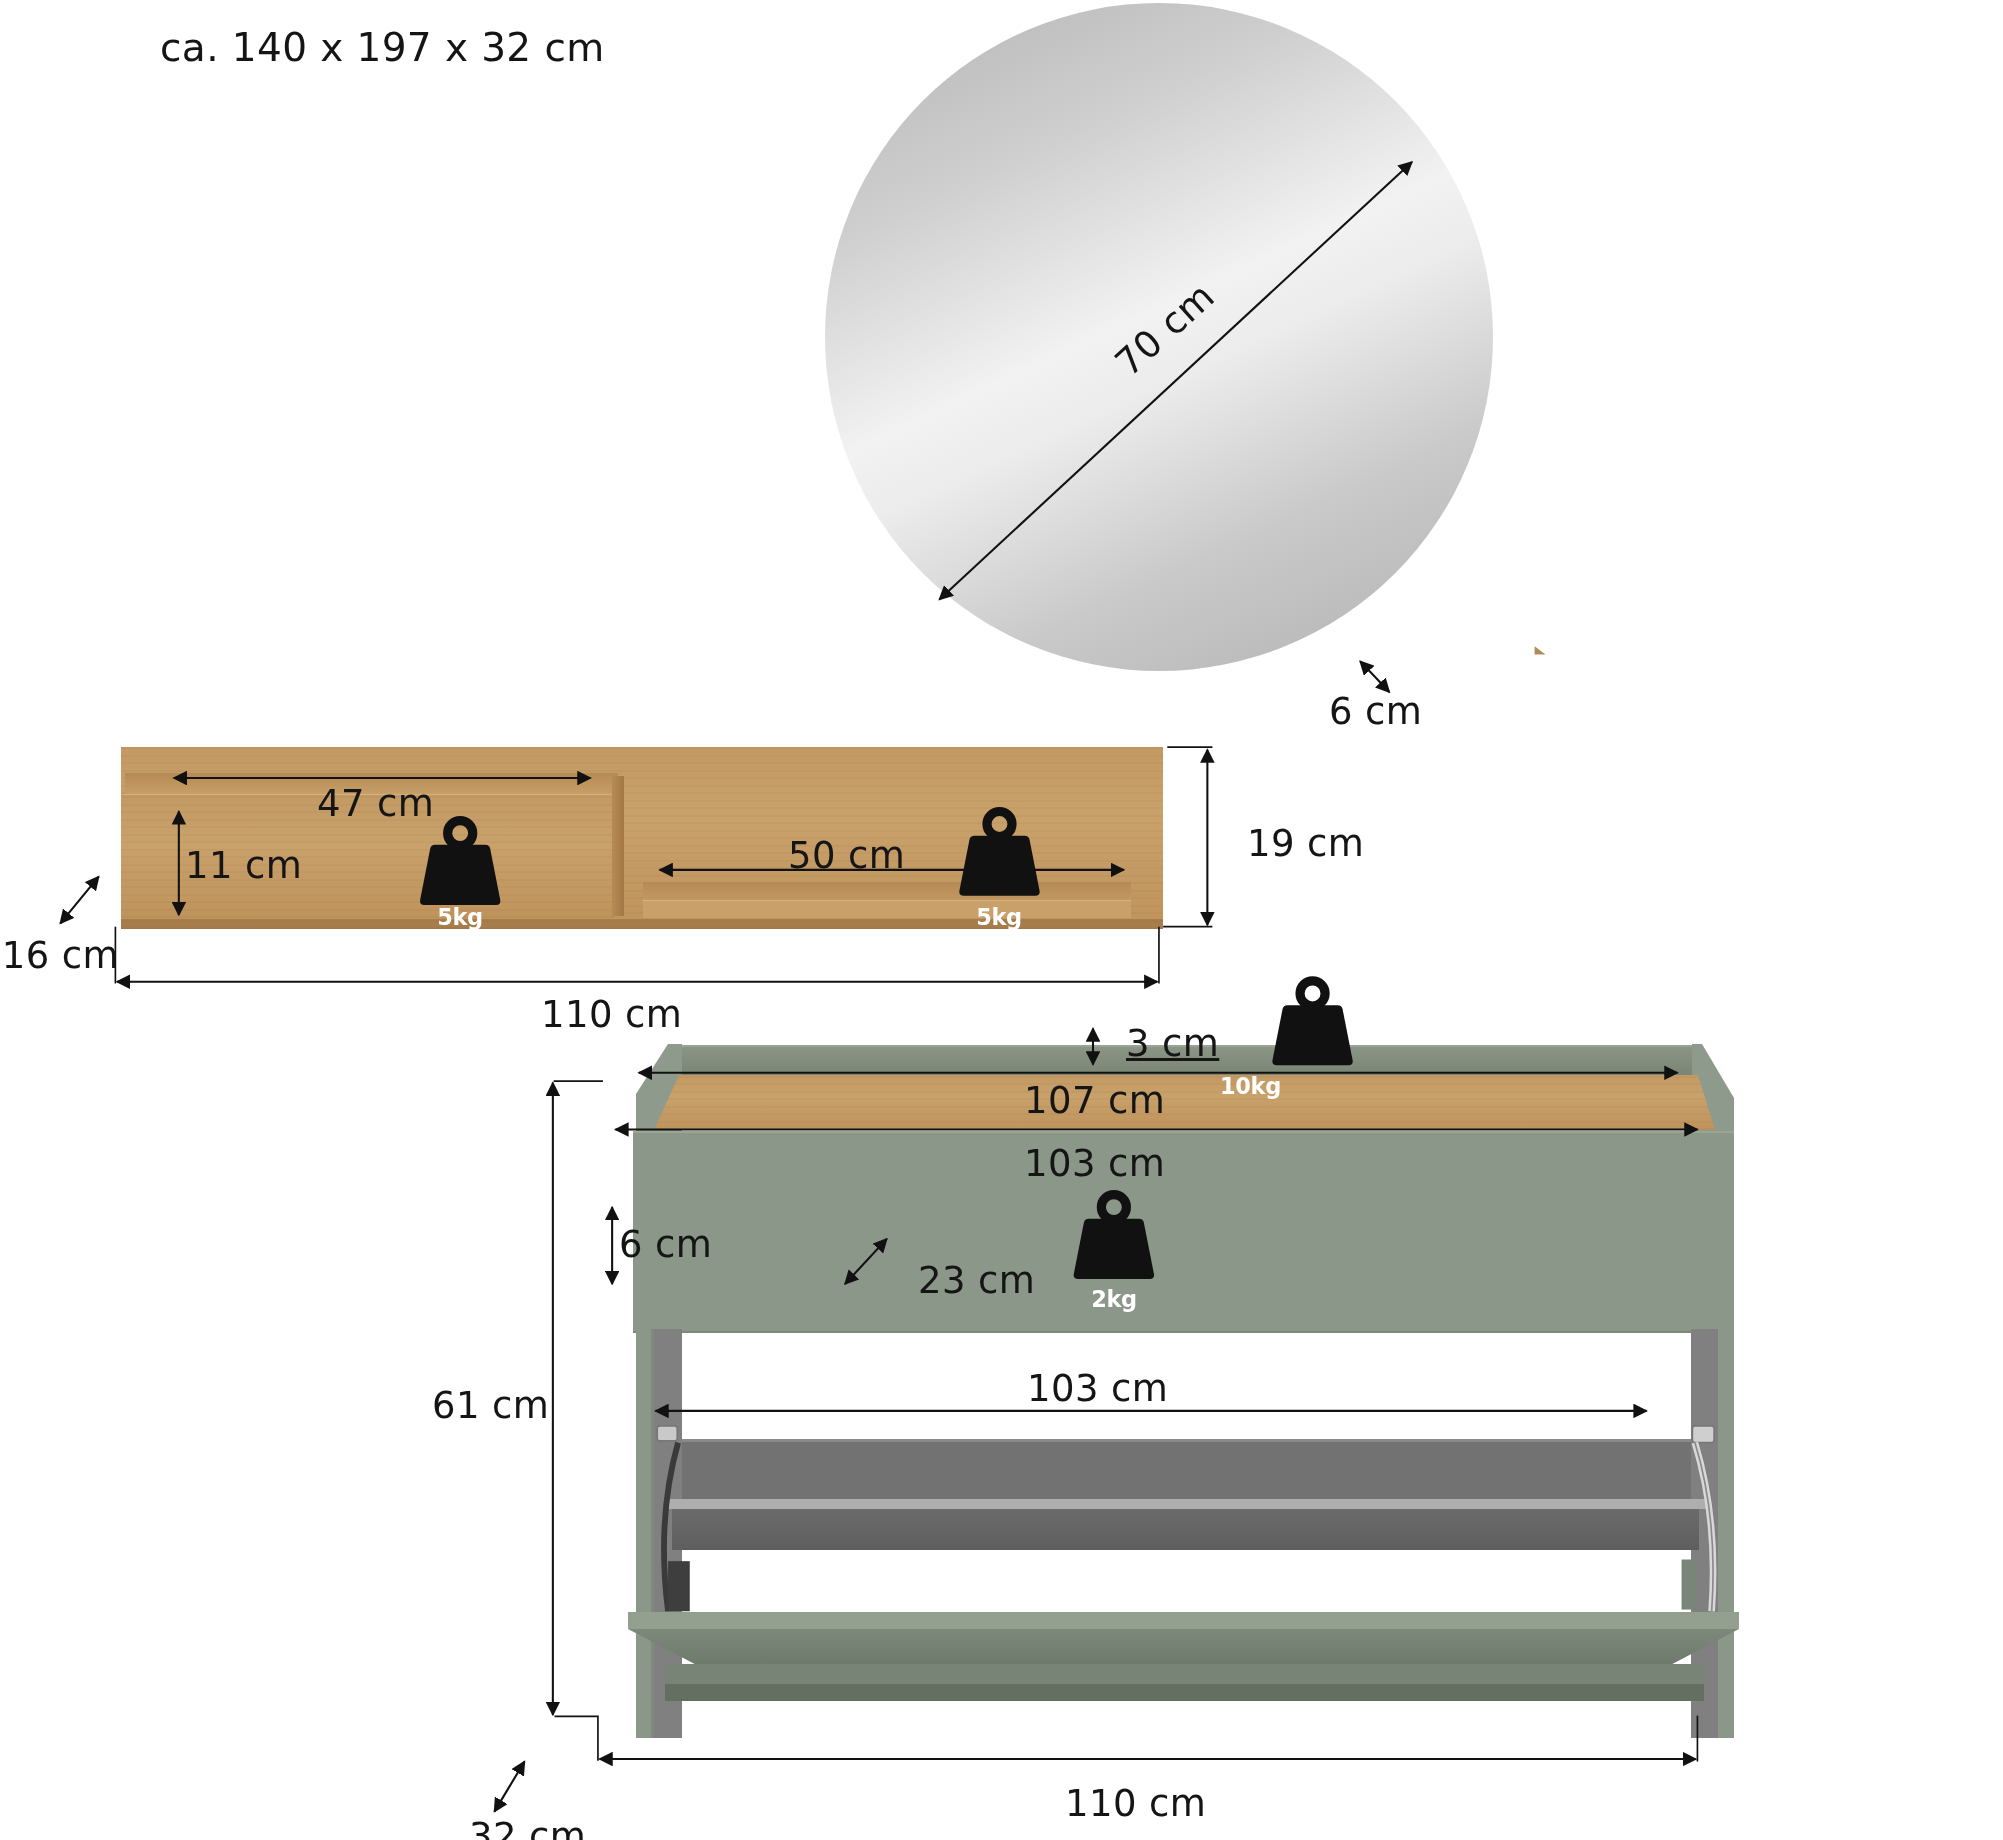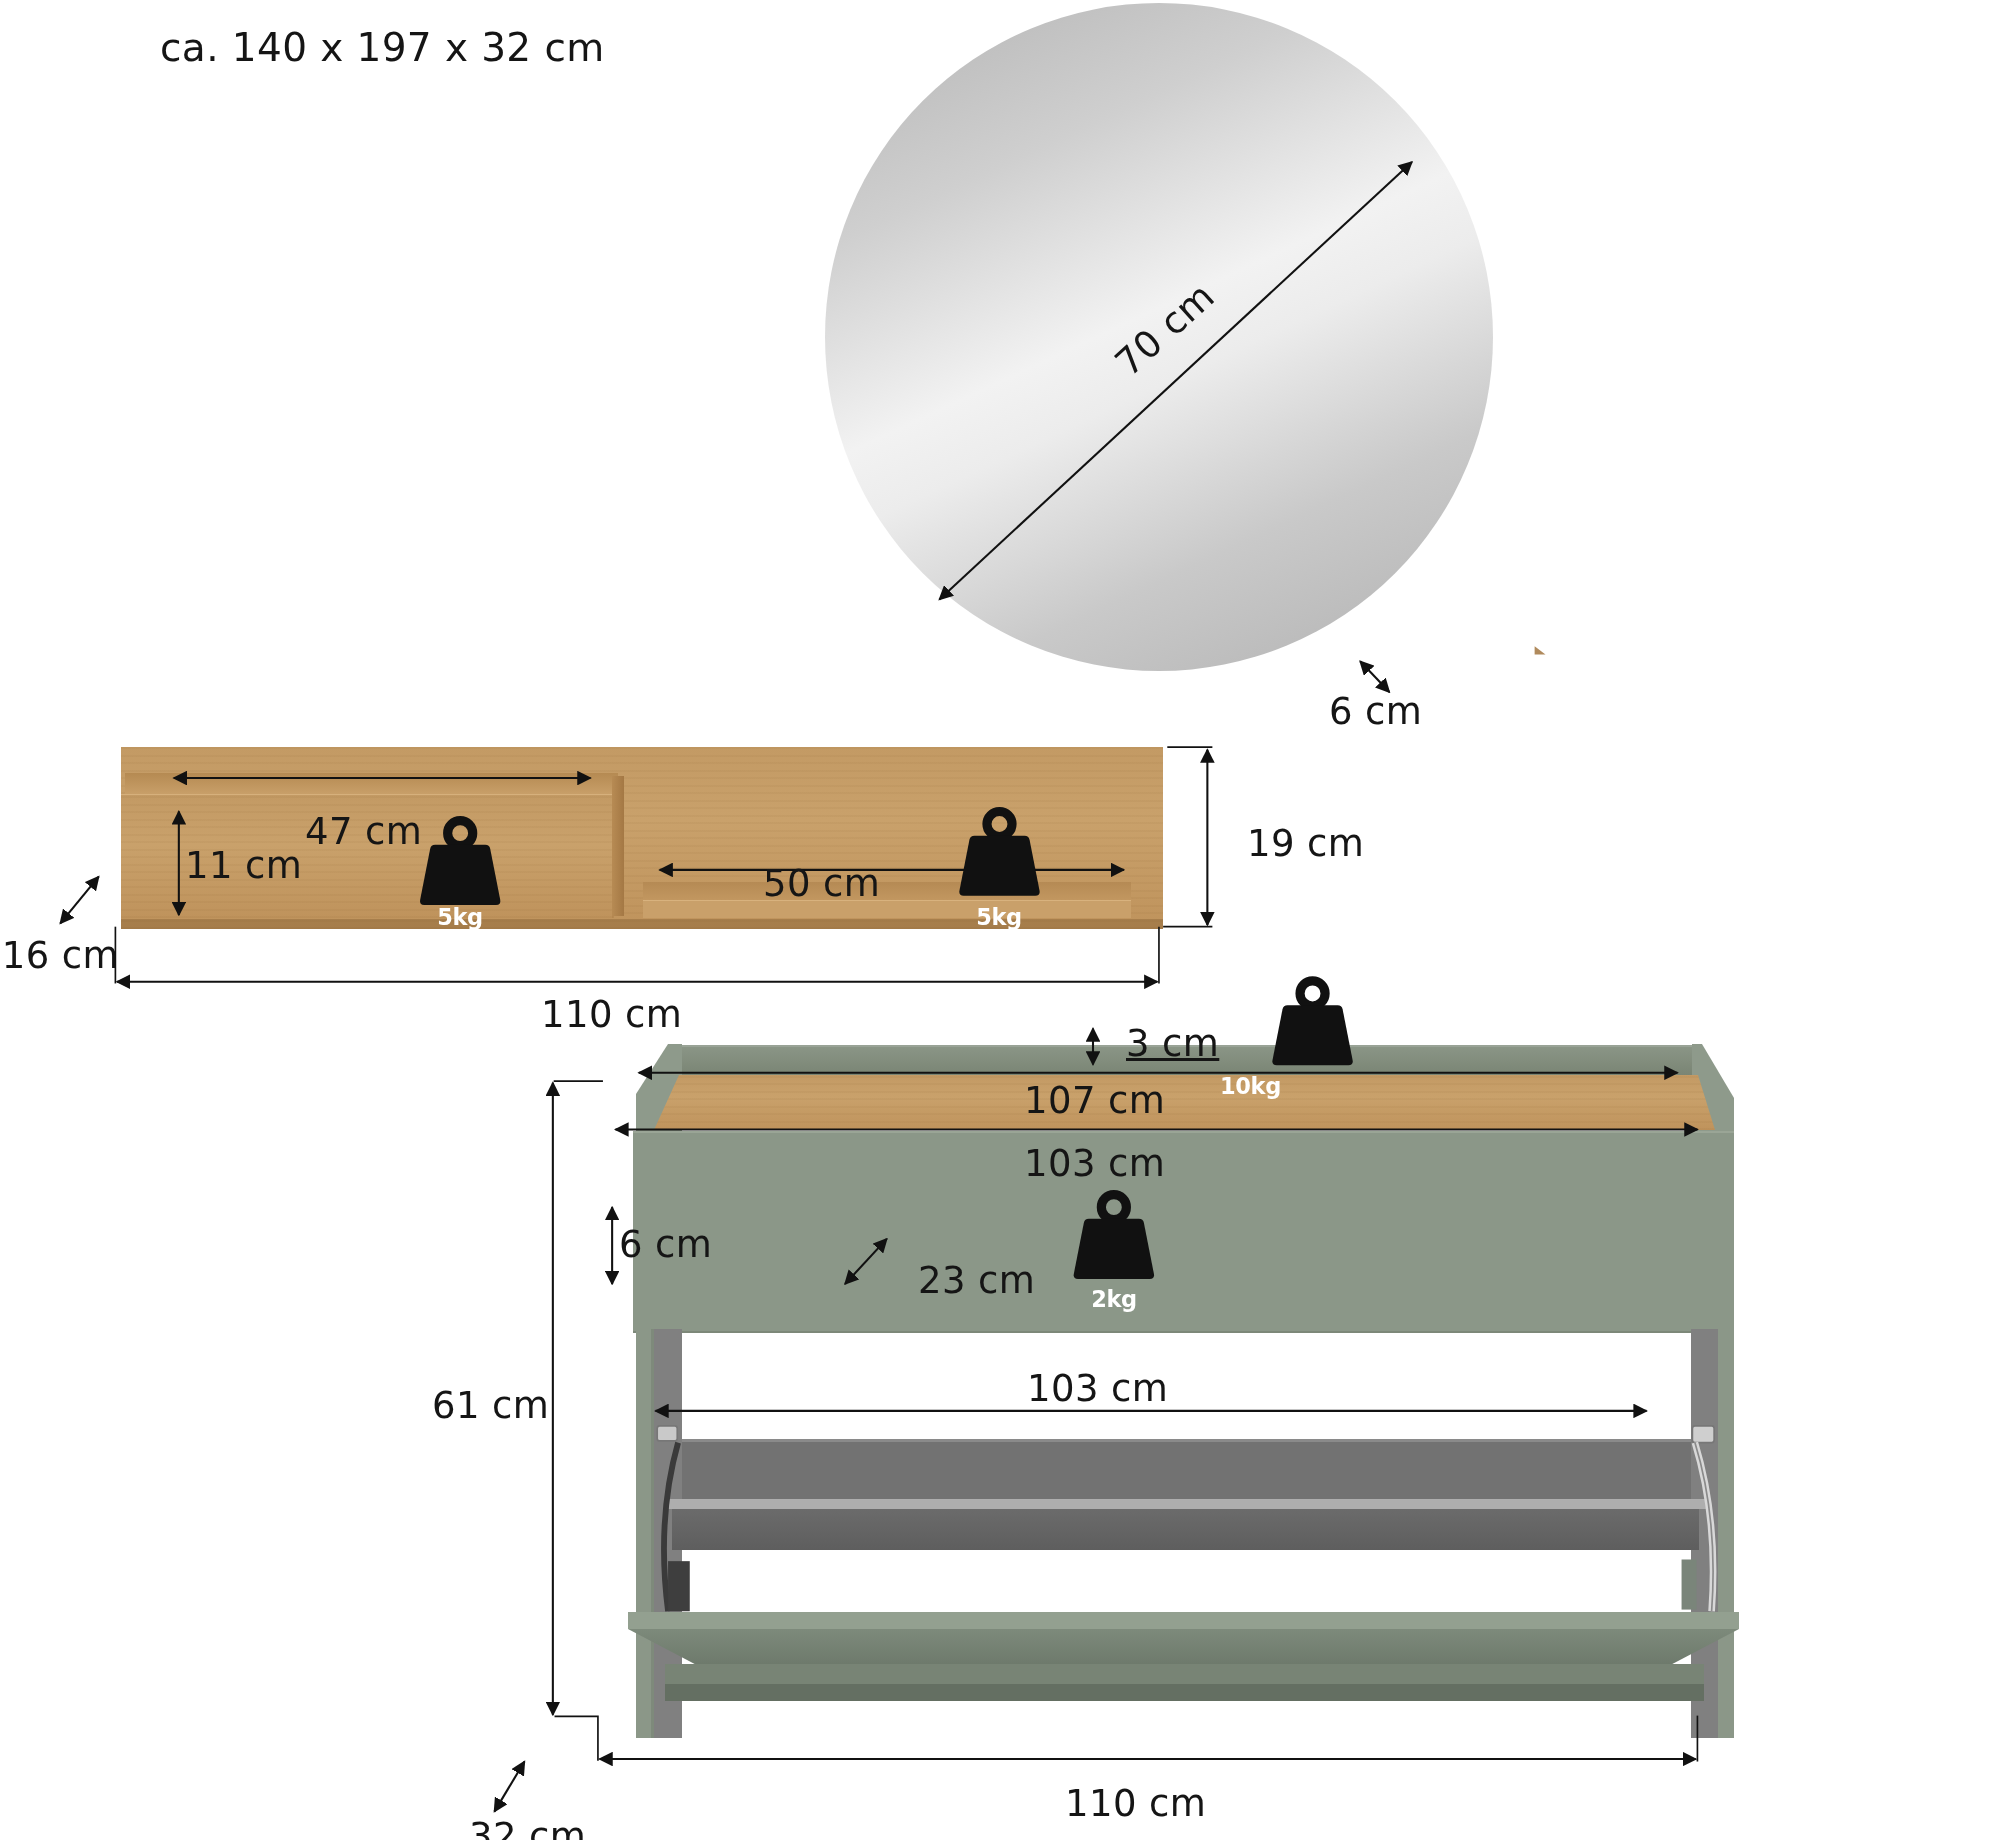--- a/index.html
+++ b/index.html
@@ -115,23 +115,23 @@
   <line x1="662" y1="1297" x2="662" y2="2054" stroke="#111" stroke-width="2.5" marker-start="url(#ah)" marker-end="url(#ah)"></line>
   <polyline points="664,2056 716,2056 716,2109" fill="none" stroke="#111" stroke-width="2"></polyline>
   <line x1="2033" y1="2055" x2="2033" y2="2110" stroke="#111" stroke-width="2"></line>
   <line x1="718" y1="2107" x2="2031" y2="2107" stroke="#111" stroke-width="2.5" marker-start="url(#ah)" marker-end="url(#ah)"></line>
   <line x1="592" y1="2170" x2="628" y2="2110" stroke="#111" stroke-width="2.5" marker-start="url(#ah)" marker-end="url(#ah)"></line>
 </svg>
 
 <div class="lbl" style="left:1109px; top:355px; transform: rotate(-42deg); transform-origin: left top;">70 cm</div>
 <div class="lbl" style="left:1329px; top:693px;">6 cm</div>
 
-<div class="lbl" style="left:305px; top:785px;margin-top:28px;">47 cm</div>
+<div class="lbl" style="left:317px; top:785px;">47 cm</div>
 <div class="lbl" style="left:185px; top:847px;text-align:center;">11 cm</div>
-<div class="lbl" style="left:763px; top:837px;margin-top:28px;">50 cm</div>
+<div class="lbl" style="left:788px; top:837px;">50 cm</div>
 <div class="lbl" style="left:1247px; top:825px;">19 cm</div>
 <div class="lbl" style="left:1.7px; top:937px;">16 cm</div>
 <div class="lbl" style="left:541px; top:996px;">110 cm</div>
 <div class="wt-label" style="left:435px; top:860px; width:50px;">5kg</div>
 <div class="wt-label" style="left:974px; top:860px; width:50px;">5kg</div>
 
 <div class="lbl" style="left:1126px; top:1025px;text-decoration:underline;">3 cm</div>
 <div class="lbl" style="left:1024px; top:1082px;">107 cm</div>
 <div class="lbl" style="left:1024px; top:1145px;">103 cm</div>
 <div class="wt-label" style="left:1217px; top:1029px; width:67px;">10kg</div>

